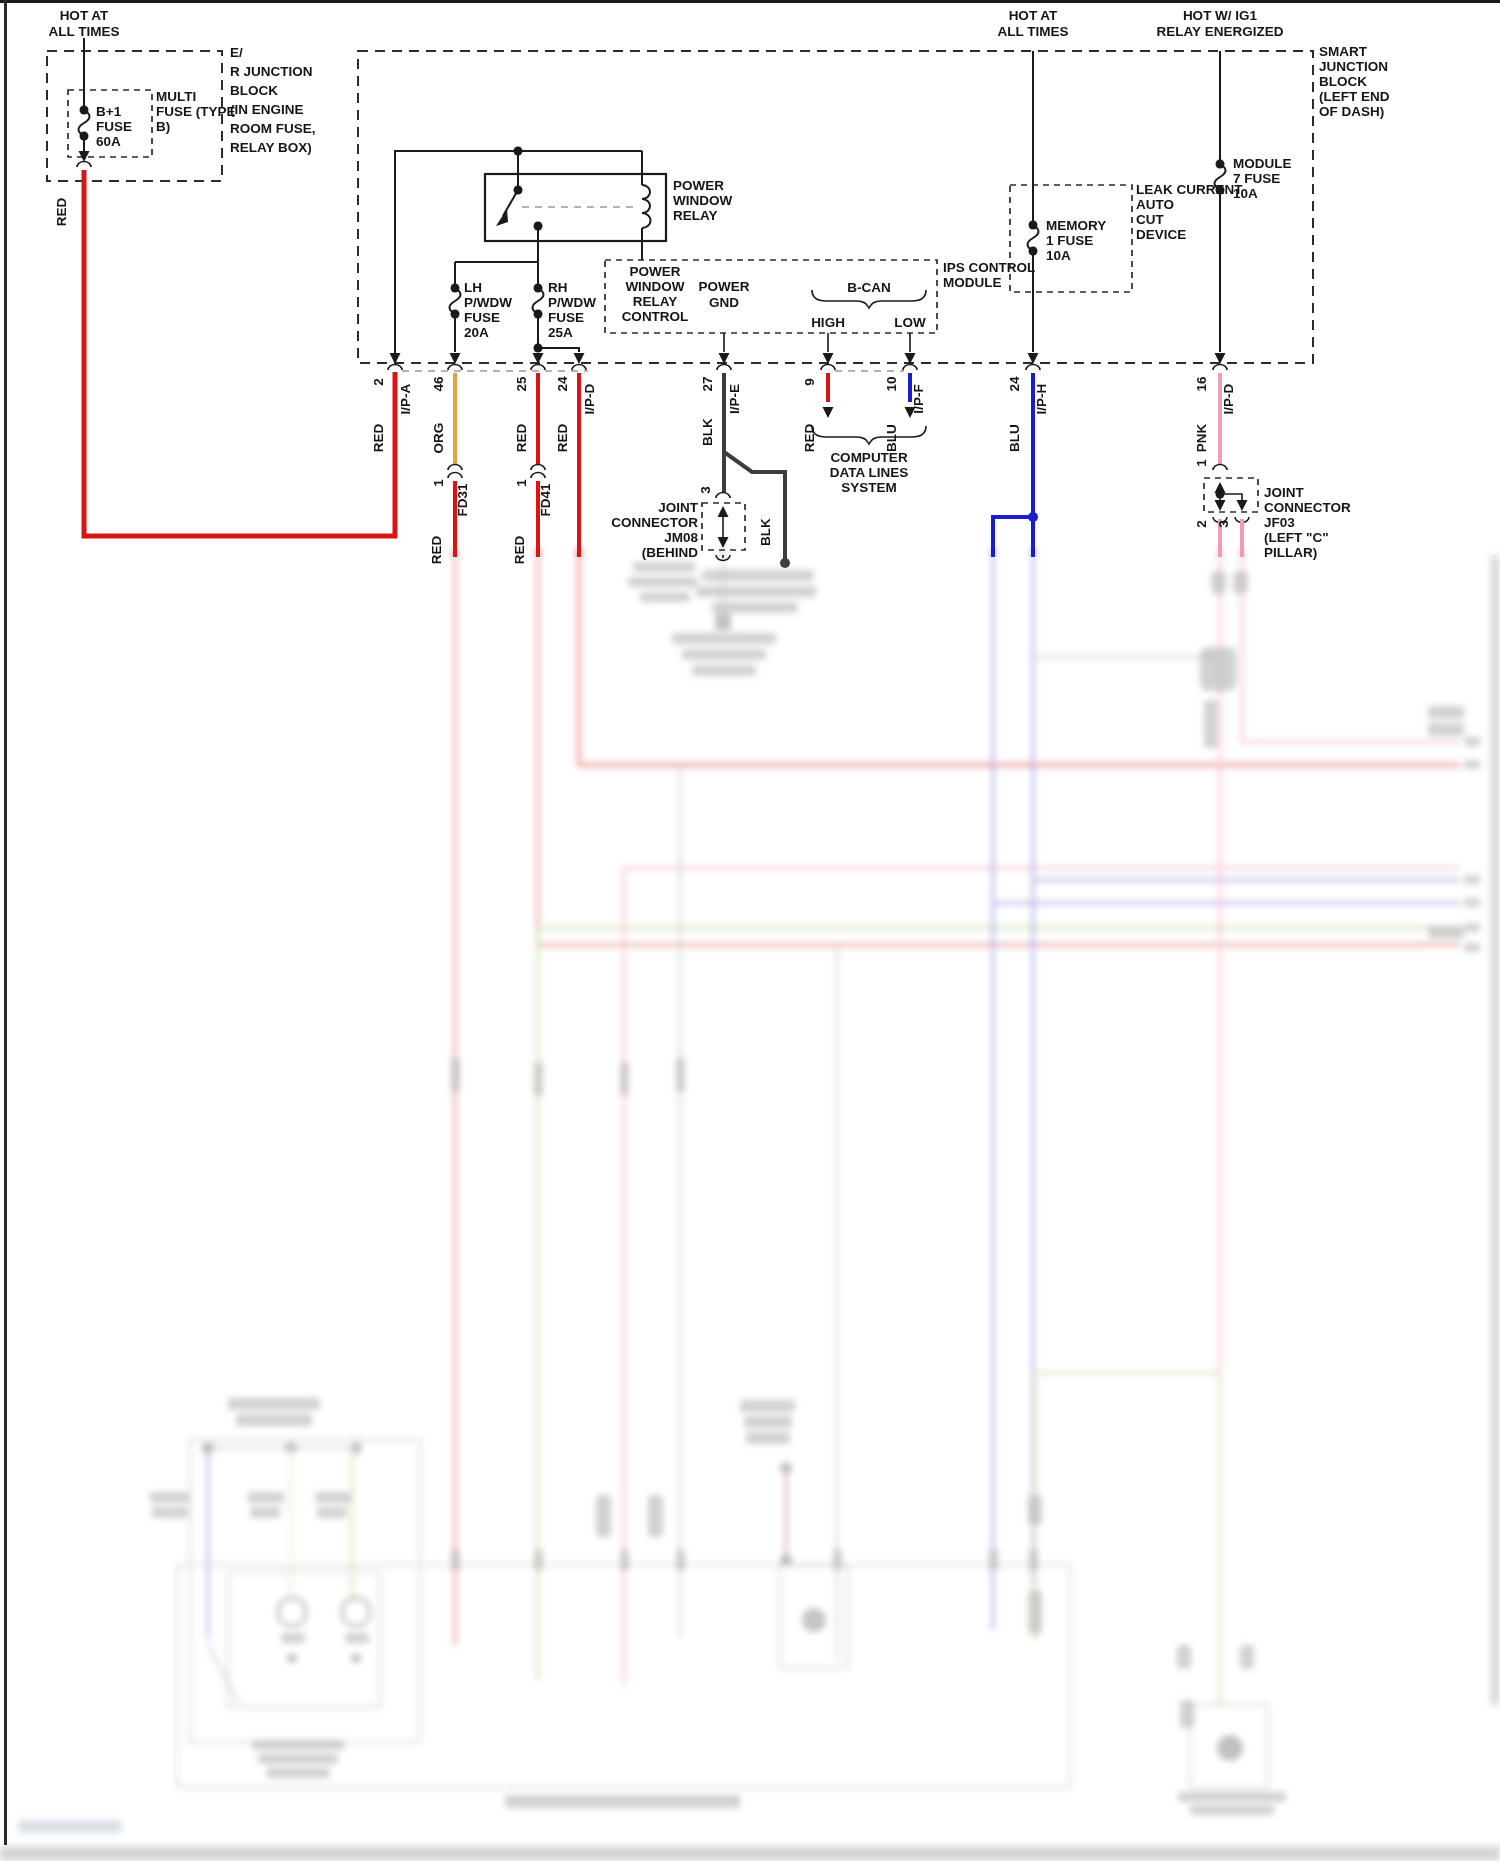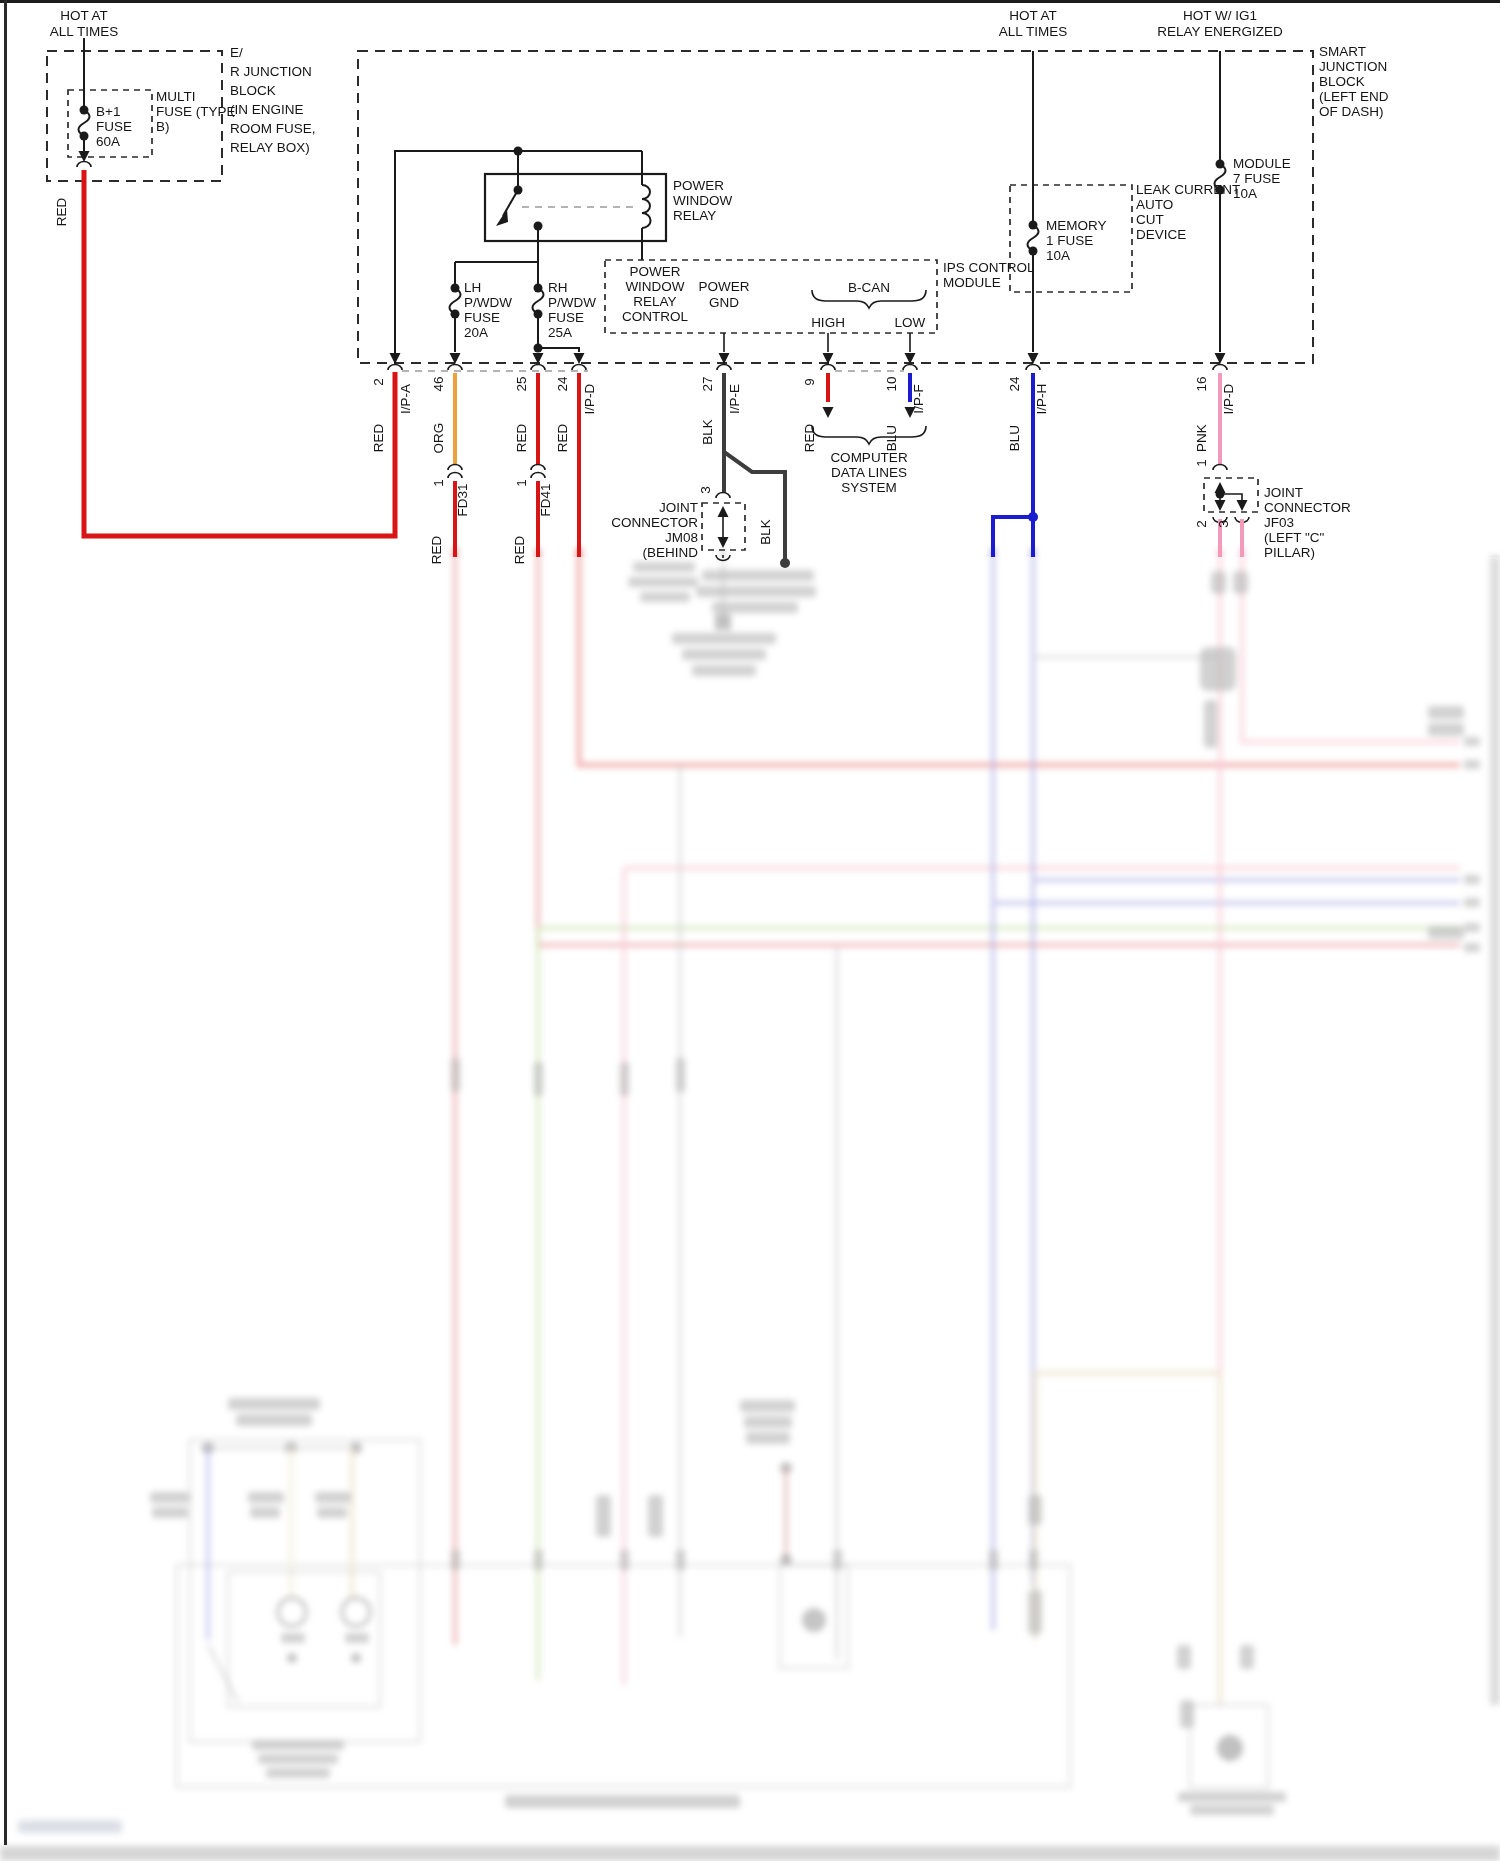--- a/index.html
+++ b/index.html
@@ -1,17 +1,17 @@
 <!DOCTYPE html>
 <html><head>
 <meta charset="utf-8">
 <style>
   html,body{margin:0;padding:0;background:#fff;}
   .page{position:relative;width:1500px;height:1861px;background:#ffffff;overflow:hidden;
-        font-family:"Liberation Sans", sans-serif;}
+        font-family:"Liberation Sans", sans-serif;font-weight:bold;}
   svg{position:absolute;left:0;top:0;}
   svg text{font-family:"Liberation Sans", sans-serif;font-size:13.5px;fill:#151515;}
   .ln{fill:none;stroke:#1a1a1a;stroke-width:2;}
   .lnthin{fill:none;stroke:#1a1a1a;stroke-width:1.6;}
   .dash{fill:none;stroke:#2b2b2b;stroke-width:2;stroke-dasharray:10 7;}
   .dash2{fill:none;stroke:#2b2b2b;stroke-width:1.7;stroke-dasharray:6 5;}
   .dashlite{fill:none;stroke:#9a9a9a;stroke-width:1.3;stroke-dasharray:7 6;}
   .wire{fill:none;stroke-width:4;}
   .wirethick{fill:none;stroke-width:5;}
   

